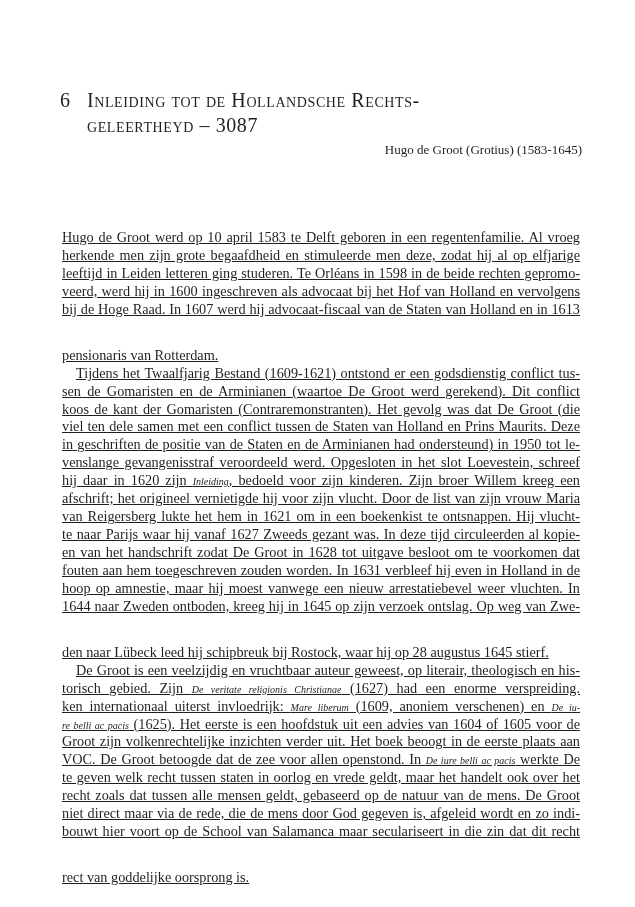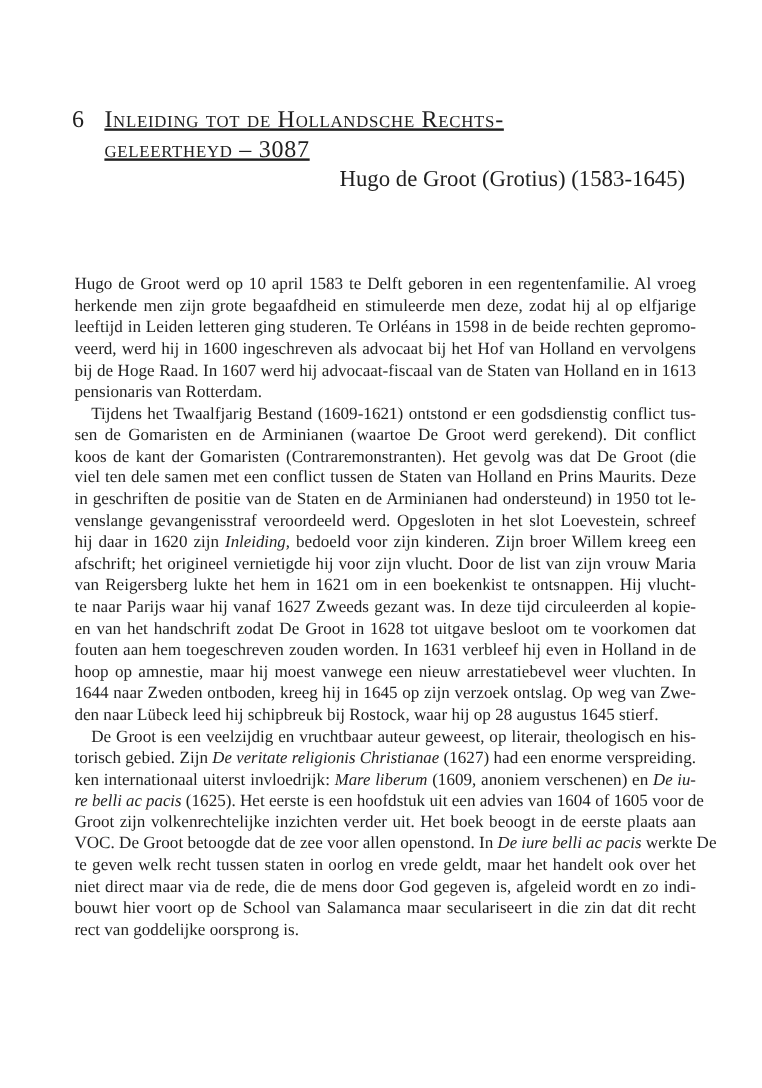--- a/index.html
+++ b/index.html
@@ -1,27 +1,27 @@
 <!DOCTYPE html>
 <html><head>
 <meta charset="utf-8">
 <style>
   html, body { margin: 0; padding: 0; background: #ffffff; }
   body { width: 635px; height: 907px; position: relative; overflow: hidden; color: #1f1f1f;
          font-family: "Liberation Serif", "DejaVu Serif", serif; }
   .heading { position: absolute; left: 60px; top: 88px; width: 530px; }
   .heading .row { display: flex; font-size: 20px; line-height: 25px; letter-spacing: 0.6px; }
   .heading .num { width: 27px; flex: none; }
-  .heading .title { font-variant: small-caps; text-decoration: underline; }
-  .author { position: absolute; right: 64px; top: 141px; font-size: 19px; line-height: 18px; }
+  .heading .title { font-variant: small-caps; }
+  .author { position: absolute; right: 53px; top: 141px; font-size: 13px; line-height: 18px; }
   .body { position: absolute; left: 62px; top: 229px; width: 518px; font-size: 14.25px; line-height: 17.95px; }
-  .line { white-space: nowrap; text-align: justify; text-align-last: justify; height: 17.95px; }
-  .line.last { text-align-last: left; }
+  .line { white-space: nowrap; text-align: justify; text-align-last: justify; height: 17.95px; text-decoration: underline; }
+  .line.last { text-align-last: left; margin-top: 28px; }
   .line.indent { padding-left: 14px; }
-  .line .it { font-style: italic; font-size: 14px; }
+  .line .it { font-style: italic; font-size: 10px; }
 </style>
 </head>
 <body>
 
 <div class="heading">
   <div class="row">
     <span class="num">6</span>
     <span class="title">Inleiding tot de Hollandsche Rechts-</span>
   </div>
   <div class="row">
@@ -59,17 +59,18 @@
       <div class="line last">den naar Lübeck leed hij schipbreuk bij Rostock, waar hij op 28 augustus 1645 stierf.</div>
     </div>
     <div>
       <div class="line indent">De Groot is een veelzijdig en vruchtbaar auteur geweest, op literair, theologisch en his-</div>
       <div class="line">torisch gebied. Zijn <span class="it">De veritate religionis Christianae</span> (1627) had een enorme verspreiding.</div>
       <div class="line">ken internationaal uiterst invloedrijk: <span class="it">Mare liberum</span> (1609, anoniem verschenen) en <span class="it">De iu-</span></div>
       <div class="line"><span class="it">re belli ac pacis</span> (1625). Het eerste is een hoofdstuk uit een advies van 1604 of 1605 voor de</div>
       <div class="line">Groot zijn volkenrechtelijke inzichten verder uit. Het boek beoogt in de eerste plaats aan</div>
       <div class="line">VOC. De Groot betoogde dat de zee voor allen openstond. In <span class="it">De iure belli ac pacis</span> werkte De</div>
       <div class="line">te geven welk recht tussen staten in oorlog en vrede geldt, maar het handelt ook over het</div>
+      <div class="line">recht zoals dat tussen alle mensen geldt, gebaseerd op de natuur van de mens. De Groot</div>
       <div class="line">niet direct maar via de rede, die de mens door God gegeven is, afgeleid wordt en zo indi-</div>
       <div class="line">bouwt hier voort op de School van Salamanca maar seculariseert in die zin dat dit recht</div>
       <div class="line last">rect van goddelijke oorsprong is.</div>
     </div>
   </div>
 
 </body></html>

